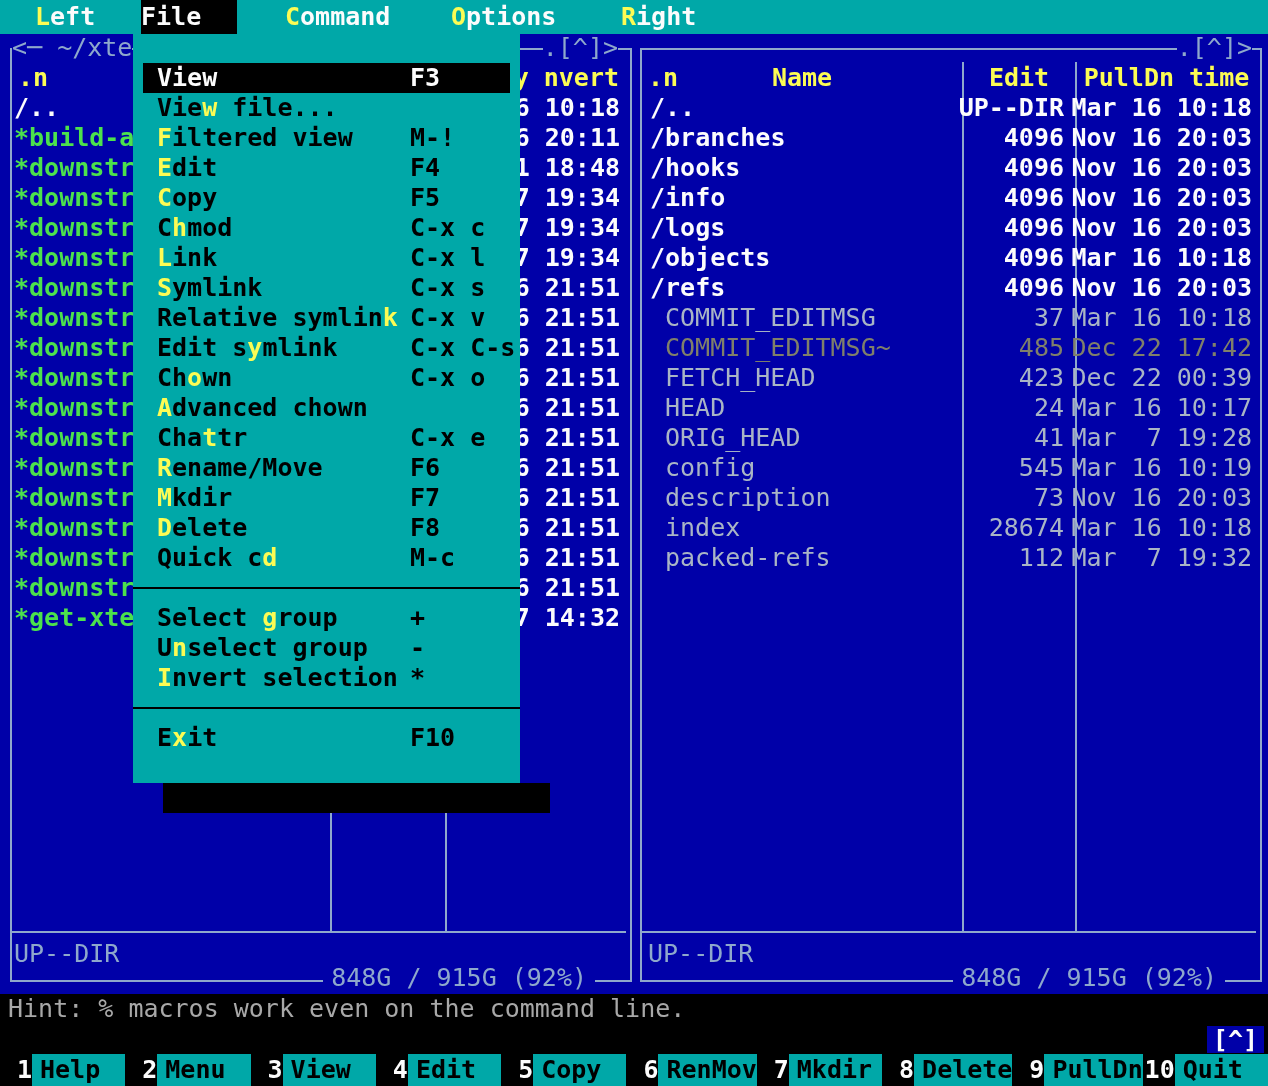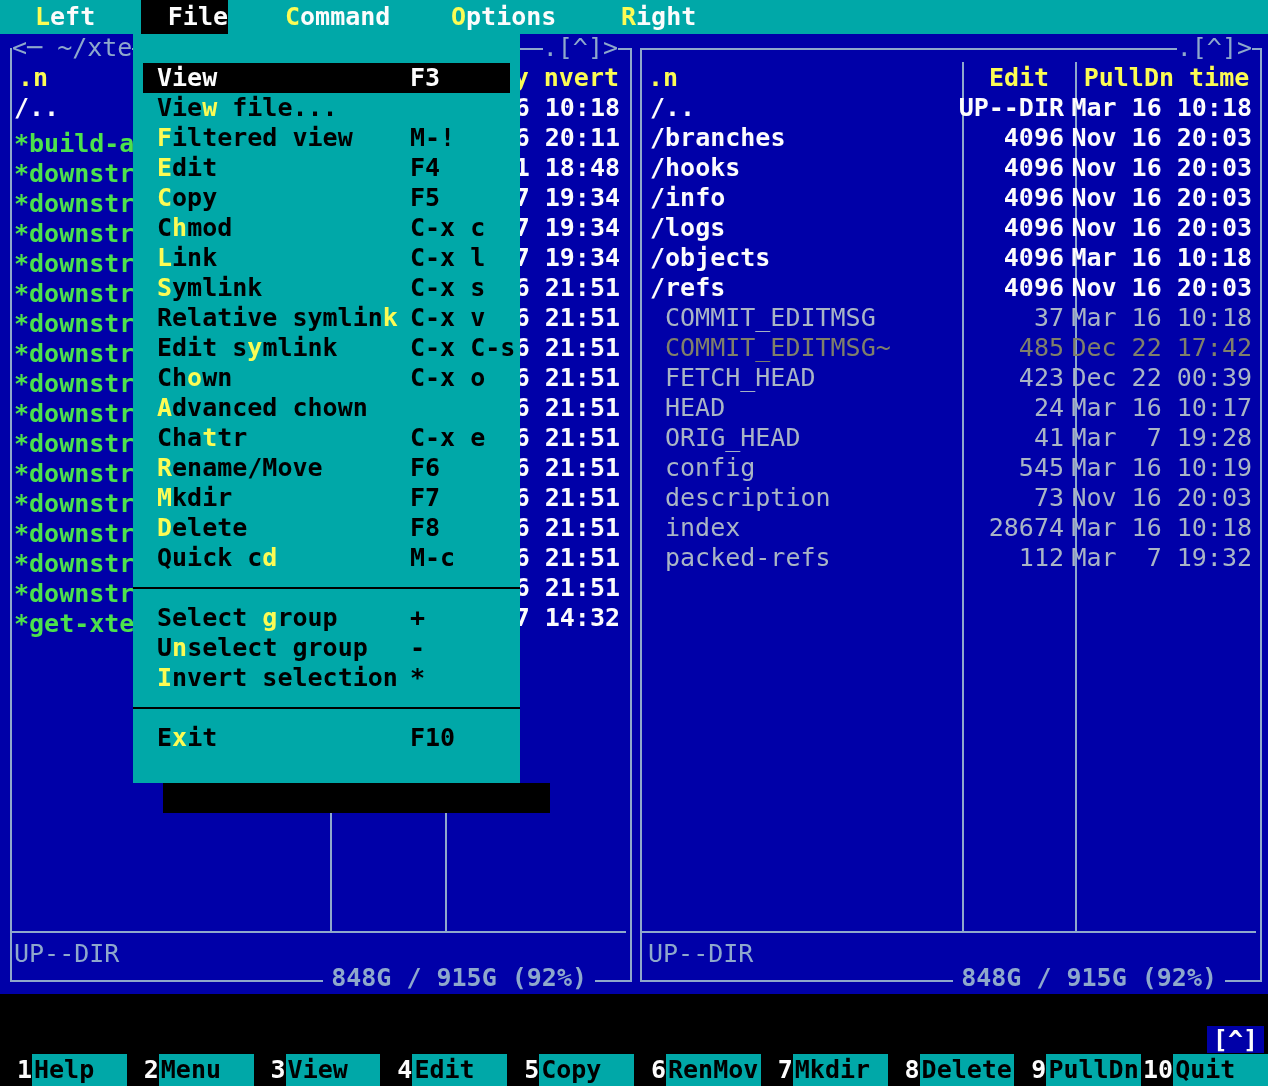--- a/index.html
+++ b/index.html
@@ -9,21 +9,21 @@
   }
   html,body{margin:0;padding:0;background:#000;}
   .screen{position:relative;width:1268px;height:1086px;background:var(--black);
     font-family:"DejaVu Sans Mono",monospace;font-size:25px;font-weight:700;
     line-height:30px;white-space:pre;overflow:hidden;}
 
   
   .menubar{position:absolute;left:0;top:0;width:1268px;height:34px;background:var(--teal);}
   .mb-item{position:absolute;top:0;height:34px;line-height:34px;color:var(--white);cursor:default;}
   .mb-item:nth-child(1){left:35px}
-  .mb-item:nth-child(2){left:141px;width:74px;text-align:right;padding-left:13px;}
+  .mb-item:nth-child(2){left:141px;width:96px;text-align:left;}
   .mb-item:nth-child(3){left:285px}
   .mb-item:nth-child(4){left:451px}
   .mb-item:nth-child(5){left:621px}
   .mb-item.active{background:var(--black);}
   .hot{color:var(--yellow);}
 
   
   .blue-bg{position:absolute;left:0;top:34px;width:1268px;height:960px;background:var(--blue);}
 
   
@@ -48,56 +48,56 @@
   #l-sort{left:18px}
   #l-mtimeh{right:649px}
   #r-sort{left:648px}
   #r-nameh{left:642px;width:320px;text-align:center;}
   #r-sizeh{left:963px;width:112px;text-align:center;}
   #r-mtimeh{left:1077px;width:179px;text-align:center;}
 
   
   .lrow-name{position:absolute;left:14px;height:30px;}
   .lrow-time{position:absolute;right:648px;height:30px;color:var(--white);}
-  .lk-dir{color:var(--white);} .lk-exec{color:var(--green);margin-top:6px;}
+  .lk-dir{color:var(--white);} .lk-exec{color:var(--green);}
 
   
   .rrow-name{position:absolute;left:650px;height:30px;}
   .rrow-size{position:absolute;right:204px;height:30px;}
   .rrow-time{position:absolute;right:16px;height:30px;}
   .t-dir{color:var(--white);font-weight:700;}
   .t-file{color:var(--file);font-weight:400;}
   .t-backup{color:var(--backup);font-weight:400;}
   .rrow-name.t-file,.rrow-name.t-backup{padding-left:15px;}
 
   
   .mini{position:absolute;top:939px;height:30px;color:var(--frame);font-weight:400;}
   #l-mini{left:14px}#r-mini{left:648px}
   .usage{position:absolute;top:963px;height:30px;background:var(--blue);color:var(--frame);
-    font-weight:700;padding:0 8px;}
+    font-weight:400;padding:0 8px;}
   #l-usage{right:673px}#r-usage{right:43px}
 
   
   #menu-shadow{position:absolute;left:163px;top:783px;width:387px;height:30px;background:var(--black);}
   #dropdown{position:absolute;left:133px;top:33px;width:387px;height:750px;background:var(--teal);}
   .dd-row{position:absolute;left:10px;right:10px;height:30px;line-height:30px;color:var(--black);cursor:default;}
   .dd-row.selected{background:var(--black);color:var(--white);}
   .dd-label{position:absolute;left:14px;}
   .dd-key{position:absolute;left:267px;}
   .dd-sep{position:absolute;left:0;right:0;height:2px;background:var(--black);}
 
   
   #hint{position:absolute;left:8px;top:994px;height:30px;color:var(--gray);font-weight:400;}
   #prompt{position:absolute;left:8px;top:1024px;height:30px;color:var(--prompt);}
   #panel-toggle{position:absolute;right:4px;top:1026px;height:27px;line-height:27px;
     background:var(--blue);color:var(--white);padding:0 6px;}
   #keybar{position:absolute;left:0;top:1054px;width:1268px;height:32px;display:flex;background:var(--black);}
   .kseg{flex:1 1 0;display:flex;height:32px;cursor:default;}
   .knum{width:32px;text-align:right;color:var(--white);line-height:32px;}
-  .klabel{flex:1;background:var(--teal);color:var(--black);line-height:32px;padding-left:2px;}
+  .klabel{flex:1;background:var(--teal);color:var(--black);line-height:32px;padding-left:8px;}
 </style>
 </head>
 <body>
 
 <div class="screen">
 
   <div class="blue-bg"></div>
 
   
   <div class="frame" id="left-frame"></div>
@@ -111,20 +111,21 @@
 
   
   <span class="ptitle" id="left-title">&lt;─ ~/xte</span>
   <span class="ptitle" id="left-corner">.[^]&gt;</span>
   <span class="ptitle" id="right-corner">.[^]&gt;</span>
 
   
   <span class="colhead" id="l-sort">.n</span>
   <span class="colhead" id="l-mtimeh">y nvert</span>
   <span class="colhead" id="r-sort">.n</span>
+  <span class="colhead" id="r-nameh">Name</span>
   <span class="colhead" id="r-sizeh">Edit</span>
   <span class="colhead" id="r-mtimeh">PullDn time</span>
 
   
   <div id="left-rows"><span class="lrow-name lk-dir" style="top: 93px;">/..</span><span class="lrow-time" style="top: 93px;">6 10:18</span><span class="lrow-name lk-exec" style="top: 123px;">*build-a</span><span class="lrow-time" style="top: 123px;">6 20:11</span><span class="lrow-name lk-exec" style="top: 153px;">*downstr</span><span class="lrow-time" style="top: 153px;">1 18:48</span><span class="lrow-name lk-exec" style="top: 183px;">*downstr</span><span class="lrow-time" style="top: 183px;">7 19:34</span><span class="lrow-name lk-exec" style="top: 213px;">*downstr</span><span class="lrow-time" style="top: 213px;">7 19:34</span><span class="lrow-name lk-exec" style="top: 243px;">*downstr</span><span class="lrow-time" style="top: 243px;">7 19:34</span><span class="lrow-name lk-exec" style="top: 273px;">*downstr</span><span class="lrow-time" style="top: 273px;">6 21:51</span><span class="lrow-name lk-exec" style="top: 303px;">*downstr</span><span class="lrow-time" style="top: 303px;">6 21:51</span><span class="lrow-name lk-exec" style="top: 333px;">*downstr</span><span class="lrow-time" style="top: 333px;">6 21:51</span><span class="lrow-name lk-exec" style="top: 363px;">*downstr</span><span class="lrow-time" style="top: 363px;">6 21:51</span><span class="lrow-name lk-exec" style="top: 393px;">*downstr</span><span class="lrow-time" style="top: 393px;">6 21:51</span><span class="lrow-name lk-exec" style="top: 423px;">*downstr</span><span class="lrow-time" style="top: 423px;">6 21:51</span><span class="lrow-name lk-exec" style="top: 453px;">*downstr</span><span class="lrow-time" style="top: 453px;">6 21:51</span><span class="lrow-name lk-exec" style="top: 483px;">*downstr</span><span class="lrow-time" style="top: 483px;">6 21:51</span><span class="lrow-name lk-exec" style="top: 513px;">*downstr</span><span class="lrow-time" style="top: 513px;">6 21:51</span><span class="lrow-name lk-exec" style="top: 543px;">*downstr</span><span class="lrow-time" style="top: 543px;">6 21:51</span><span class="lrow-name lk-exec" style="top: 573px;">*downstr</span><span class="lrow-time" style="top: 573px;">6 21:51</span><span class="lrow-name lk-exec" style="top: 603px;">*get-xte</span><span class="lrow-time" style="top: 603px;">7 14:32</span></div>
   <div id="right-rows"><span class="rrow-name t-dir" style="top: 93px;">/..</span><span class="rrow-size t-dir" style="top: 93px;">UP--DIR</span><span class="rrow-time t-dir" style="top: 93px;">Mar 16 10:18</span><span class="rrow-name t-dir" style="top: 123px;">/branches</span><span class="rrow-size t-dir" style="top: 123px;">4096</span><span class="rrow-time t-dir" style="top: 123px;">Nov 16 20:03</span><span class="rrow-name t-dir" style="top: 153px;">/hooks</span><span class="rrow-size t-dir" style="top: 153px;">4096</span><span class="rrow-time t-dir" style="top: 153px;">Nov 16 20:03</span><span class="rrow-name t-dir" style="top: 183px;">/info</span><span class="rrow-size t-dir" style="top: 183px;">4096</span><span class="rrow-time t-dir" style="top: 183px;">Nov 16 20:03</span><span class="rrow-name t-dir" style="top: 213px;">/logs</span><span class="rrow-size t-dir" style="top: 213px;">4096</span><span class="rrow-time t-dir" style="top: 213px;">Nov 16 20:03</span><span class="rrow-name t-dir" style="top: 243px;">/objects</span><span class="rrow-size t-dir" style="top: 243px;">4096</span><span class="rrow-time t-dir" style="top: 243px;">Mar 16 10:18</span><span class="rrow-name t-dir" style="top: 273px;">/refs</span><span class="rrow-size t-dir" style="top: 273px;">4096</span><span class="rrow-time t-dir" style="top: 273px;">Nov 16 20:03</span><span class="rrow-name t-file" style="top: 303px;">COMMIT_EDITMSG</span><span class="rrow-size t-file" style="top: 303px;">37</span><span class="rrow-time t-file" style="top: 303px;">Mar 16 10:18</span><span class="rrow-name t-backup" style="top: 333px;">COMMIT_EDITMSG~</span><span class="rrow-size t-backup" style="top: 333px;">485</span><span class="rrow-time t-backup" style="top: 333px;">Dec 22 17:42</span><span class="rrow-name t-file" style="top: 363px;">FETCH_HEAD</span><span class="rrow-size t-file" style="top: 363px;">423</span><span class="rrow-time t-file" style="top: 363px;">Dec 22 00:39</span><span class="rrow-name t-file" style="top: 393px;">HEAD</span><span class="rrow-size t-file" style="top: 393px;">24</span><span class="rrow-time t-file" style="top: 393px;">Mar 16 10:17</span><span class="rrow-name t-file" style="top: 423px;">ORIG_HEAD</span><span class="rrow-size t-file" style="top: 423px;">41</span><span class="rrow-time t-file" style="top: 423px;">Mar  7 19:28</span><span class="rrow-name t-file" style="top: 453px;">config</span><span class="rrow-size t-file" style="top: 453px;">545</span><span class="rrow-time t-file" style="top: 453px;">Mar 16 10:19</span><span class="rrow-name t-file" style="top: 483px;">description</span><span class="rrow-size t-file" style="top: 483px;">73</span><span class="rrow-time t-file" style="top: 483px;">Nov 16 20:03</span><span class="rrow-name t-file" style="top: 513px;">index</span><span class="rrow-size t-file" style="top: 513px;">28674</span><span class="rrow-time t-file" style="top: 513px;">Mar 16 10:18</span><span class="rrow-name t-file" style="top: 543px;">packed-refs</span><span class="rrow-size t-file" style="top: 543px;">112</span><span class="rrow-time t-file" style="top: 543px;">Mar  7 19:32</span></div>
 
   
   <span class="mini" id="l-mini">UP--DIR</span>
   <span class="mini" id="r-mini">UP--DIR</span>
@@ -132,16 +133,17 @@
   <span class="usage" id="r-usage">848G / 915G (92%)</span>
 
   
   <div id="menu-shadow"></div>
   <div id="dropdown"><div class="dd-row selected" style="top: 30px;"><span class="dd-label">View</span><span class="dd-key">F3</span></div><div class="dd-row" style="top: 60px;"><span class="dd-label">Vie<span class="hot">w</span> file...</span><span class="dd-key"></span></div><div class="dd-row" style="top: 90px;"><span class="dd-label"><span class="hot">F</span>iltered view</span><span class="dd-key">M-!</span></div><div class="dd-row" style="top: 120px;"><span class="dd-label"><span class="hot">E</span>dit</span><span class="dd-key">F4</span></div><div class="dd-row" style="top: 150px;"><span class="dd-label"><span class="hot">C</span>opy</span><span class="dd-key">F5</span></div><div class="dd-row" style="top: 180px;"><span class="dd-label">C<span class="hot">h</span>mod</span><span class="dd-key">C-x c</span></div><div class="dd-row" style="top: 210px;"><span class="dd-label"><span class="hot">L</span>ink</span><span class="dd-key">C-x l</span></div><div class="dd-row" style="top: 240px;"><span class="dd-label"><span class="hot">S</span>ymlink</span><span class="dd-key">C-x s</span></div><div class="dd-row" style="top: 270px;"><span class="dd-label">Relative symlin<span class="hot">k</span></span><span class="dd-key">C-x v</span></div><div class="dd-row" style="top: 300px;"><span class="dd-label">Edit s<span class="hot">y</span>mlink</span><span class="dd-key">C-x C-s</span></div><div class="dd-row" style="top: 330px;"><span class="dd-label">Ch<span class="hot">o</span>wn</span><span class="dd-key">C-x o</span></div><div class="dd-row" style="top: 360px;"><span class="dd-label"><span class="hot">A</span>dvanced chown</span><span class="dd-key"></span></div><div class="dd-row" style="top: 390px;"><span class="dd-label">Cha<span class="hot">t</span>tr</span><span class="dd-key">C-x e</span></div><div class="dd-row" style="top: 420px;"><span class="dd-label"><span class="hot">R</span>ename/Move</span><span class="dd-key">F6</span></div><div class="dd-row" style="top: 450px;"><span class="dd-label"><span class="hot">M</span>kdir</span><span class="dd-key">F7</span></div><div class="dd-row" style="top: 480px;"><span class="dd-label"><span class="hot">D</span>elete</span><span class="dd-key">F8</span></div><div class="dd-row" style="top: 510px;"><span class="dd-label">Quick c<span class="hot">d</span></span><span class="dd-key">M-c</span></div><div class="dd-sep" style="top: 554px;"></div><div class="dd-row" style="top: 570px;"><span class="dd-label">Select <span class="hot">g</span>roup</span><span class="dd-key">+</span></div><div class="dd-row" style="top: 600px;"><span class="dd-label">U<span class="hot">n</span>select group</span><span class="dd-key">-</span></div><div class="dd-row" style="top: 630px;"><span class="dd-label"><span class="hot">I</span>nvert selection</span><span class="dd-key">*</span></div><div class="dd-sep" style="top: 674px;"></div><div class="dd-row" style="top: 690px;"><span class="dd-label">E<span class="hot">x</span>it</span><span class="dd-key">F10</span></div></div>
 
   
   <div class="menubar" id="menubar"><div class="mb-item"><span class="hot">L</span>eft</div><div class="mb-item active">File</div><div class="mb-item"><span class="hot">C</span>ommand</div><div class="mb-item"><span class="hot">O</span>ptions</div><div class="mb-item"><span class="hot">R</span>ight</div></div>
 
   
+  <span id="hint">Hint: % macros work even on the command line.</span>
   <span id="panel-toggle">[^]</span>
   <div id="keybar"><div class="kseg"><span class="knum">1</span><span class="klabel">Help</span></div><div class="kseg"><span class="knum">2</span><span class="klabel">Menu</span></div><div class="kseg"><span class="knum">3</span><span class="klabel">View</span></div><div class="kseg"><span class="knum">4</span><span class="klabel">Edit</span></div><div class="kseg"><span class="knum">5</span><span class="klabel">Copy</span></div><div class="kseg"><span class="knum">6</span><span class="klabel">RenMov</span></div><div class="kseg"><span class="knum">7</span><span class="klabel">Mkdir</span></div><div class="kseg"><span class="knum">8</span><span class="klabel">Delete</span></div><div class="kseg"><span class="knum">9</span><span class="klabel">PullDn</span></div><div class="kseg"><span class="knum">10</span><span class="klabel">Quit</span></div></div>
 
 </div>
 
 </body></html>

